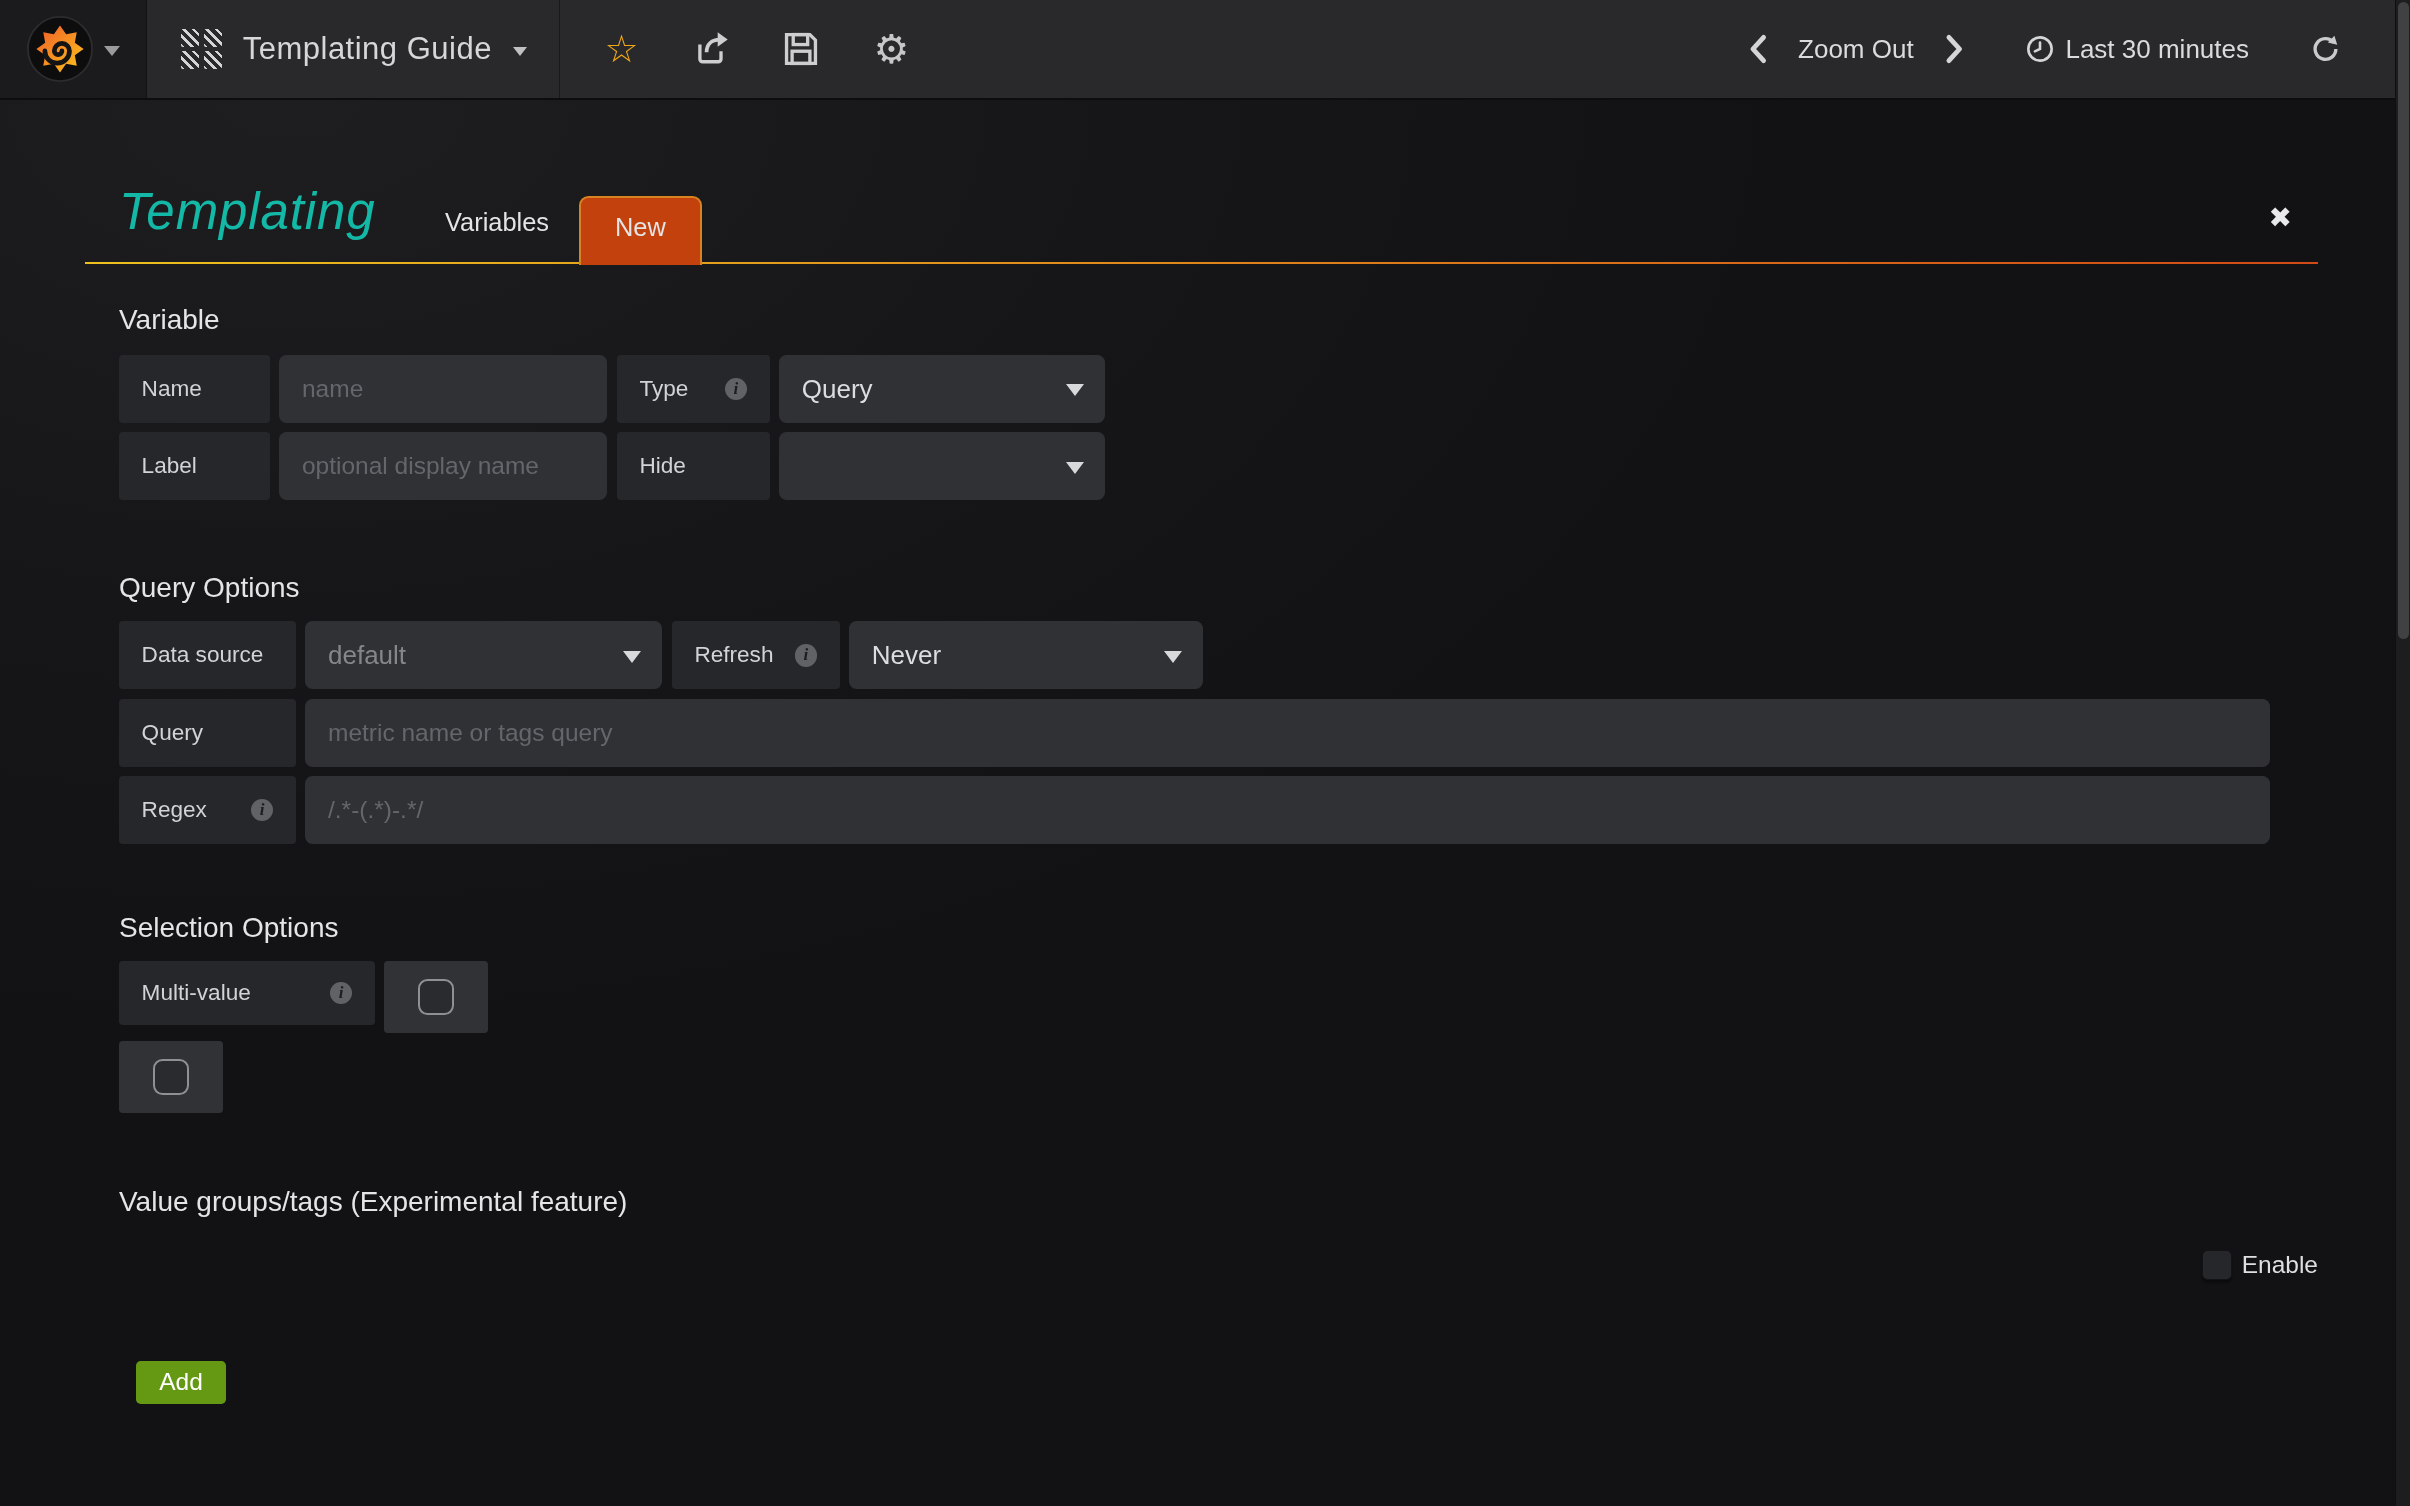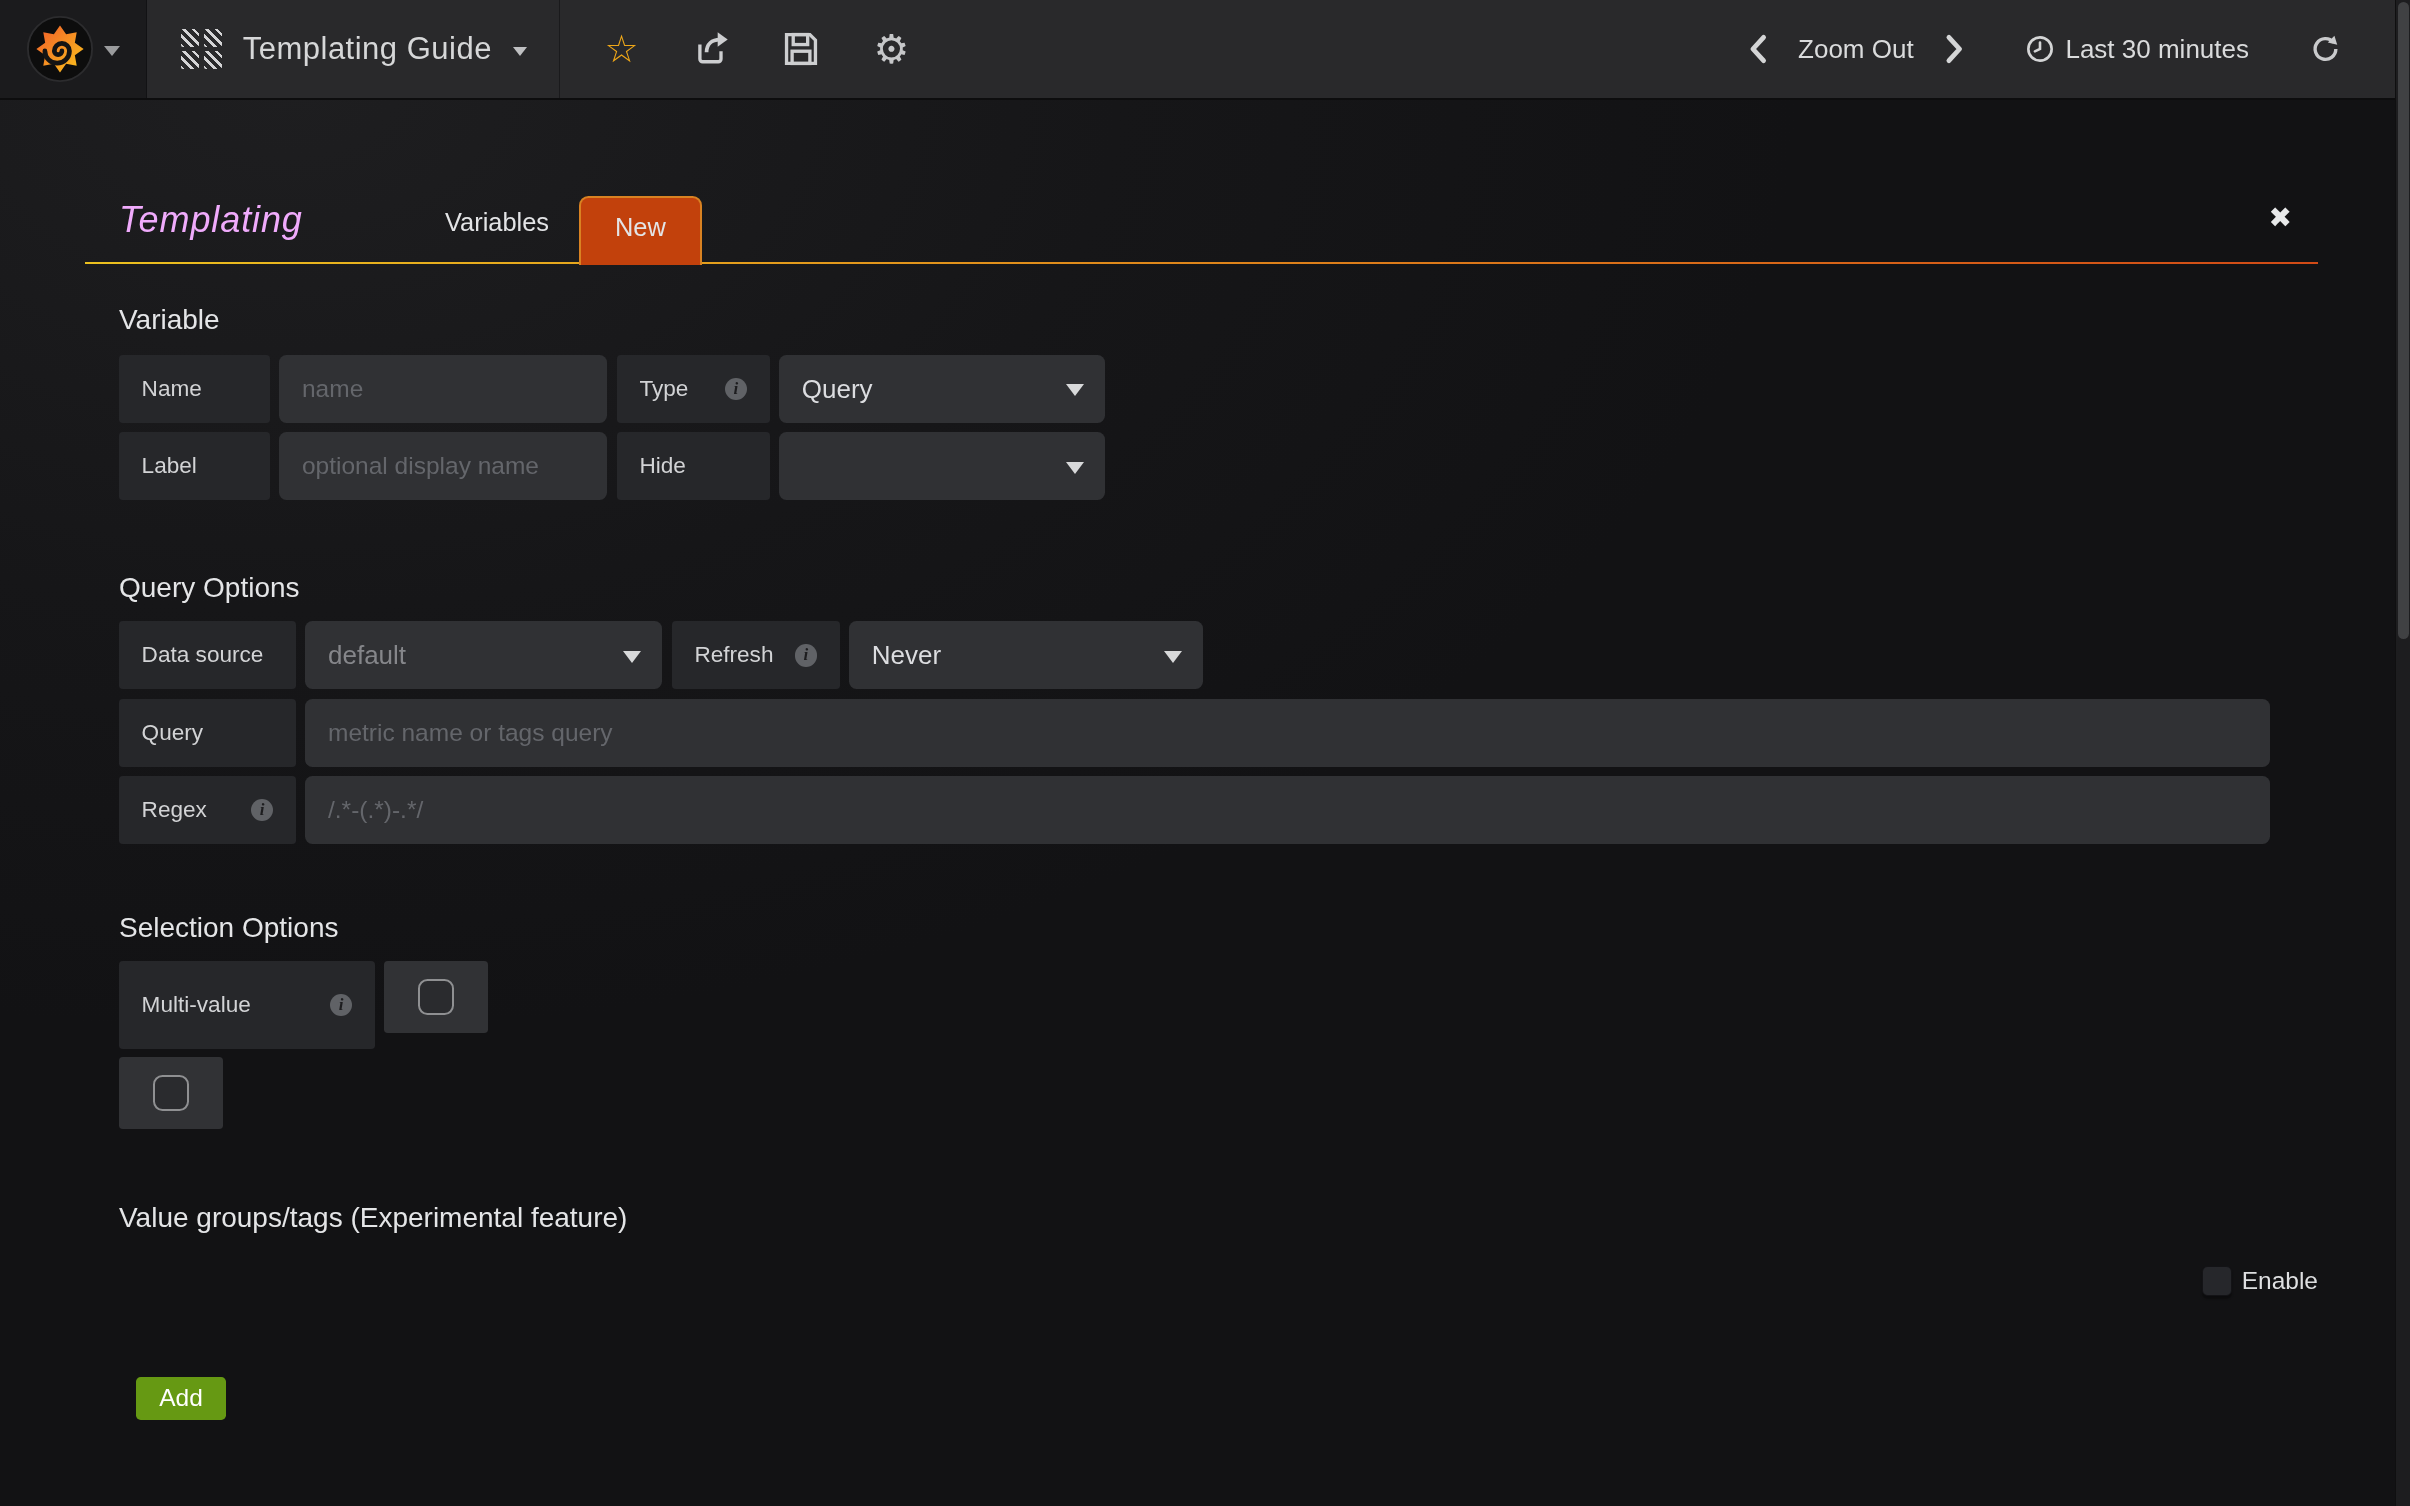--- a/index.html
+++ b/index.html
@@ -30,21 +30,21 @@
   .nav-right { margin-left:auto; display:flex; align-items:center; gap:28px; padding-right:70px; font-size:26px; color:#dadbdc;text-align:center; }
   .nav-right .chev { display:flex; align-items:center; cursor:pointer; }
   .timepicker { display:flex; align-items:center; gap:11.3px; margin-left:32px; cursor:pointer; }
   .refresh-btn { margin-left:32px; display:flex; align-items:center; cursor:pointer; }
   .zoom-out-label { cursor:pointer; }
 
   
   .panel { margin:0 93px 0 85px; }
   .panel-header { position:relative; display:flex; align-items:flex-end; height:164px;
     border-bottom:2.8px solid; border-image:linear-gradient(90deg,#ecc11f 0%, #d14a16 100%) 1; }
-  .panel-title { font-size:36px; font-style:italic; font-weight:300; color:#f0abfc; letter-spacing:0.9px;
+  .panel-title { font-size:51px; font-style:italic; font-weight:300; color:#14b8a6; letter-spacing:0.9px;
     padding-left:34px; margin-bottom:21px; width:330px; }
   .tabs { display:flex; align-items:flex-end; }
   .tab { font-size:25.4px; color:#e3e4e6; padding:17px 30px 25.4px; cursor:pointer; }
   .tab.active { background:#c2410c; border:2.8px solid #d98222; border-bottom:none; border-radius:9.4px 9.4px 0 0;
     margin-bottom:-2.8px; padding:15px 34px 22.6px; position:relative; }
   .panel-close { position:absolute; right:26px; bottom:30px; font-size:28px; color:#e8e9ea; cursor:pointer; line-height:1; }
 
   .panel-body { padding-left:34px; }
   .section-heading { font-size:28px; font-weight:400; color:#e4e5e7; }
   .h-variable   { margin-top:40px;  margin-bottom:19px; }
@@ -76,21 +76,21 @@
   .w-query-label { width:177px; }
   .w-wide-input  { width:1965px; }
   .w-sel-label   { width:256px; }
   .cb-box { width:104px; height:68px; background:#313235; border-radius:3.8px; display:flex;
     align-items:center; justify-content:center; cursor:pointer; }
   .cb { width:36px; height:36px; border:2.8px solid #8f9092; border-radius:9.4px; background:#2a2b2e; }
   .info-icon { width:22.6px; height:22.6px; border-radius:50%; background:#606266; color:#1d1d1f;
     font-size:17px; font-weight:bold; font-style:italic; display:flex; align-items:center;
     justify-content:center; flex:none; font-family:"Liberation Serif", serif; }
   .sel-row { margin-bottom:7.5px; }
-  .sel-row .gf-label { height:88px;align-items:center; }
+  .sel-row .gf-label { height:64px;align-items:center; }
   .sel-row .cb-box { height:72px; }
 
   .enable-row { display:flex; align-items:center; gap:10px; margin-left:22.6px;justify-content:flex-end; }
   .enable-cb { width:30px; height:30px; background:#26272b; border:0.9px solid #131316; border-radius:5.6px;
     box-shadow:0 2.8px 1.9px rgba(0,0,0,.35); cursor:pointer; }
   .enable-label { font-size:24.5px; color:#dedfe1; }
 
   .add-btn { margin-top:81px; margin-left:17px; width:90px; height:43px; background:#669913;
     border:none; border-radius:4.7px; color:#ffffff; font-size:24.5px; font-family:"Liberation Sans", sans-serif;
     cursor:pointer; display:flex; align-items:flex-start; justify-content:center; padding-top:7.5px; }

